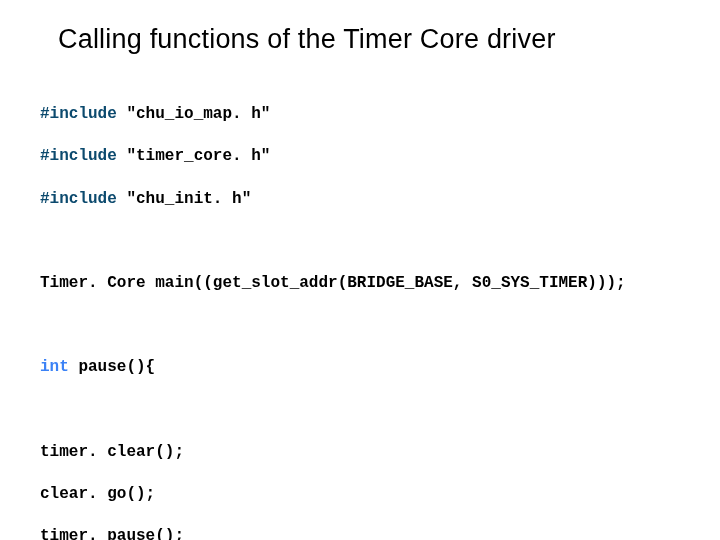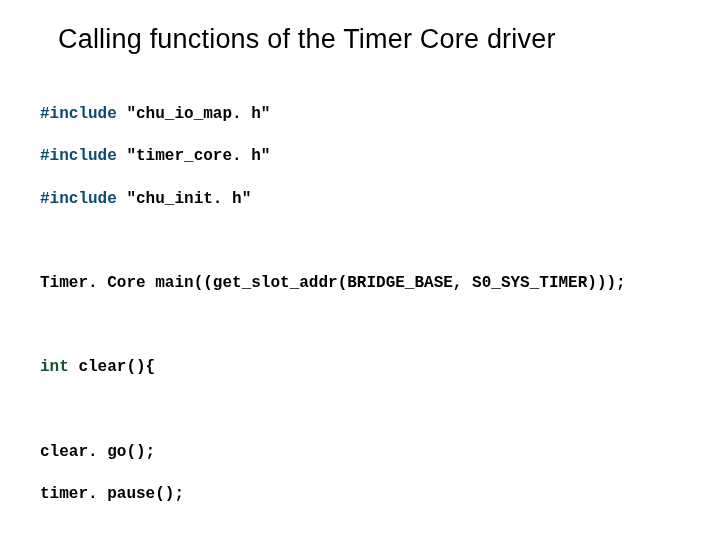--- a/index.html
+++ b/index.html
@@ -26,40 +26,41 @@
     letter-spacing: 0.2px;
   }
   .code {
     font-family: "Courier New", Courier, monospace;
     font-size: 16px;
     line-height: 1.32;
     white-space: pre;
     font-weight: bold;
   }
   .kw-include { color: #0c4a6e; }
-  .kw-blue { color: #14532d; }
+  .kw-blue { color: #3b82f6; }
   .txt { color: #000; }
   .row { display: block; }
 </style>
 </head>
 <body>
 
 <div class="slide">
 
   <div class="title">Calling functions of the Timer Core driver</div>
 
   <div class="code">
 <span class="row"><span class="kw-include">#include</span><span class="txt"> "chu_io_map. h"</span></span>
 <span class="row"><span class="kw-include">#include</span><span class="txt"> "timer_core. h"</span></span>
 <span class="row"><span class="kw-include">#include</span><span class="txt"> "chu_init. h"</span></span>
 <span class="row"> </span>
 <span class="row"><span class="txt">Timer. Core </span><span class="txt">main((get_slot_addr(BRIDGE_BASE, S0_SYS_TIMER)));</span></span>
 <span class="row"> </span>
-<span class="row"><span class="kw-blue">int </span><span class="txt">clear(){</span></span>
+<span class="row"><span class="kw-blue">int </span><span class="txt">pause(){</span></span>
 <span class="row"> </span>
+<span class="row">timer. clear();</span>
 <span class="row">clear. go();</span>
 <span class="row">timer. pause();</span>
 
 
 
 
   </div>
 
 </div>
 

